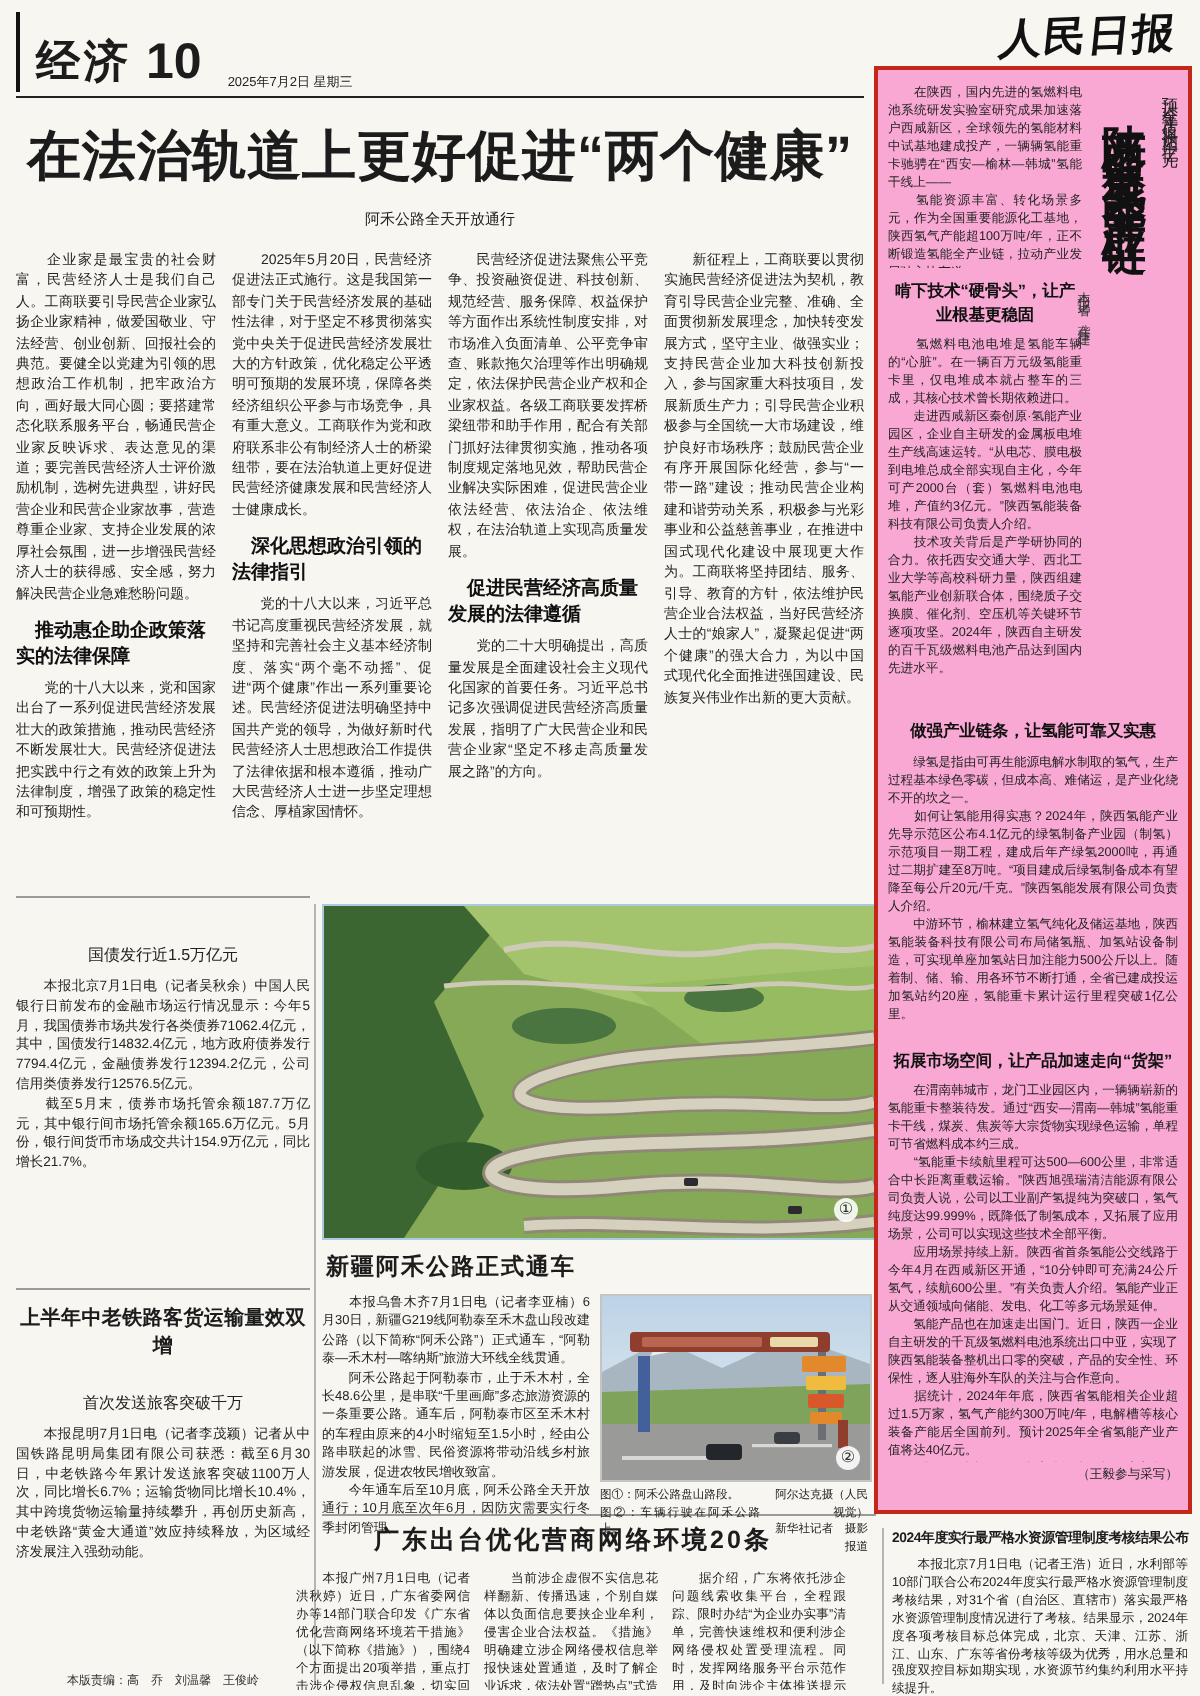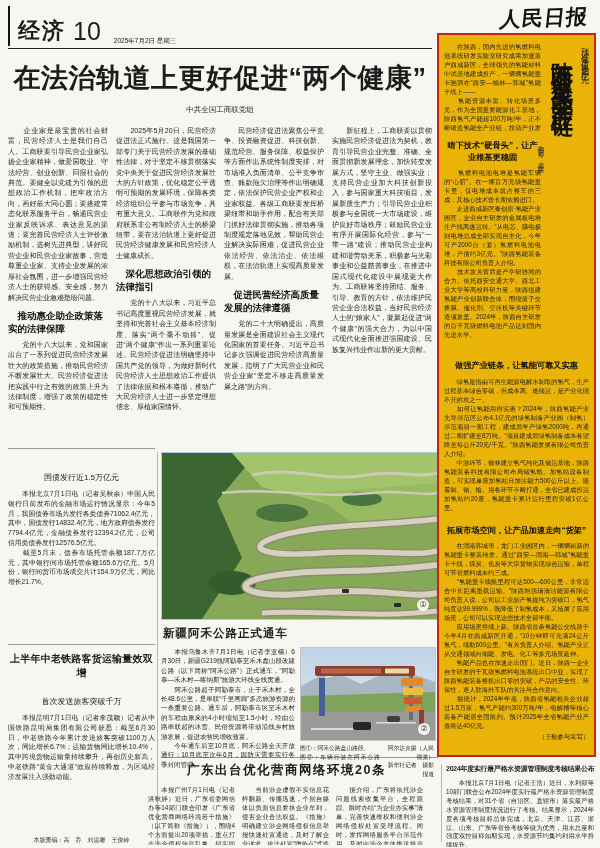--- a/index.html
+++ b/index.html
@@ -2,21 +2,21 @@
 <html><head>
 <meta charset="utf-8">
 <style>
   html,body{margin:0;padding:0;}
   body{width:600px;height:848px;position:relative;background:#f8f6f1;font-family:"Liberation Sans",sans-serif;color:#1c1c1c;overflow:hidden;}
   .abs{position:absolute;}
   p{margin:0;}
   
   .header-left{left:8px;top:6px;height:40px;border-left:2.5px solid #111;padding-left:8px;display:flex;align-items:flex-end;gap:7px;}
   .section-name{font-size:22px;font-weight:900;letter-spacing:2px;}
-  .page-num{font-size:25px;font-weight:400;}
+  .page-num{font-size:25px;font-weight:700;}
   .date{font-size:6.5px;color:#222;margin-left:6px;}
   .header-rule{left:8px;top:48px;width:424px;border-top:1.5px solid #222;}
   .masthead{right:12px;top:4px;font-family:"Liberation Serif",serif;font-weight:bold;font-size:21px;transform:skewX(-8deg) rotate(-2deg);letter-spacing:1px;color:#111;}
   
   .lead-article{left:8px;top:58px;width:424px;}
   .lead-headline{font-size:27px;font-weight:900;text-align:center;letter-spacing:.5px;margin:2px 0 9px;}
   .lead-byline{text-align:center;font-size:7.5px;margin-bottom:11px;color:#222;}
   .lead-cols{display:flex;gap:8px;}
   .col{width:100px;height:322px;overflow:hidden;}
   .btxt{font-size:7px;line-height:10.4px;text-align:justify;white-space:pre-line;color:#242424;}
@@ -44,21 +44,21 @@
   
   .guangdong-article{left:148px;top:762px;width:277px;}
   .gd-headline{font-size:12.5px;font-weight:900;text-align:center;letter-spacing:1.5px;margin:0 0 6px;}
   .gd-cols{display:flex;gap:7px;}
   .gd-col{width:87px;height:60px;overflow:hidden;font-size:6.3px;line-height:9px;text-align:justify;white-space:pre-line;color:#242424;}
   
   .water-article{left:446px;top:764px;width:148px;}
   .water-headline{font-size:6.9px;font-weight:900;text-align:center;white-space:nowrap;letter-spacing:-.2px;margin:0 0 5px;}
   .water-body{font-size:6.3px;line-height:8.9px;height:68px;overflow:hidden;text-align:justify;white-space:pre-line;color:#242424;}
   
-  .hydro-box{left:437px;top:33px;width:159px;height:724px;border:2px solid #c3271a;box-sizing:border-box;padding:7px 5px 5px;background:#eab308;}
+  .hydro-box{left:437px;top:33px;width:159px;height:724px;border:2px solid #c3271a;box-sizing:border-box;padding:7px 5px 5px;background:#f9a8d4;}
   .hydro-top{display:flex;height:312px;overflow:hidden;}
   .hydro-left{width:99px;}
   .hydro-sm{font-size:6.3px;line-height:9px;text-align:justify;white-space:pre-line;color:#242424;}
   .hydro-lead{height:92px;overflow:hidden;}
   .hydro-sub{font-size:8.2px;font-weight:900;text-align:center;line-height:11.5px;margin:6px 0 5px;color:#111;}
   .hydro-body1{height:176px;overflow:hidden;}
   .hydro-titles{width:48px;display:flex;justify-content:flex-end;}
   .hydro-byline{writing-mode:vertical-rl;font-size:6.5px;letter-spacing:2px;margin-top:98px;height:200px;color:#333;}
   .hydro-title{writing-mode:vertical-rl;font-size:22px;font-weight:900;font-family:"Liberation Serif",serif;letter-spacing:6px;height:310px;margin:2px 1px 0 2px;color:#111;}
   .hydro-kicker{writing-mode:vertical-rl;font-size:8.2px;letter-spacing:2.5px;height:158px;font-family:"Liberation Serif",serif;color:#222;}
@@ -72,21 +72,21 @@
 <div class="abs header-left">
   <span class="section-name">经济</span>
   <span class="page-num">10</span>
   <span class="date">2025年7月2日 星期三</span>
 </div>
 <div class="abs header-rule"></div>
 <div class="abs masthead">人民日报</div>
 
 <div class="abs lead-article">
   <h1 class="lead-headline">在法治轨道上更好促进“两个健康”</h1>
-  <div class="lead-byline">中共全国工商联党组</div>
+  <div class="lead-byline">阿禾公路全天开放通行</div>
   <div class="lead-cols">
     <div class="col">
       <p class="btxt">　　企业家是最宝贵的社会财富，民营经济人士是我们自己人。工商联要引导民营企业家弘扬企业家精神，做爱国敬业、守法经营、创业创新、回报社会的典范。要健全以党建为引领的思想政治工作机制，把牢政治方向，画好最大同心圆；要搭建常态化联系服务平台，畅通民营企业家反映诉求、表达意见的渠道；要完善民营经济人士评价激励机制，选树先进典型，讲好民营企业和民营企业家故事，营造尊重企业家、支持企业发展的浓厚社会氛围，进一步增强民营经济人士的获得感、安全感，努力解决民营企业急难愁盼问题。</p>
       <div class="col-sub">推动惠企助企政策落实的法律保障</div>
       <p class="btxt">　　党的十八大以来，党和国家出台了一系列促进民营经济发展壮大的政策措施，推动民营经济不断发展壮大。民营经济促进法把实践中行之有效的政策上升为法律制度，增强了政策的稳定性和可预期性。</p>
     </div>
     <div class="col">
       <p class="btxt">　　2025年5月20日，民营经济促进法正式施行。这是我国第一部专门关于民营经济发展的基础性法律，对于坚定不移贯彻落实党中央关于促进民营经济发展壮大的方针政策，优化稳定公平透明可预期的发展环境，保障各类经济组织公平参与市场竞争，具有重大意义。工商联作为党和政府联系非公有制经济人士的桥梁纽带，要在法治轨道上更好促进民营经济健康发展和民营经济人士健康成长。</p>
       <div class="col-sub">深化思想政治引领的法律指引</div>
       <p class="btxt">　　党的十八大以来，习近平总书记高度重视民营经济发展，就坚持和完善社会主义基本经济制度、落实“两个毫不动摇”、促进“两个健康”作出一系列重要论述。民营经济促进法明确坚持中国共产党的领导，为做好新时代民营经济人士思想政治工作提供了法律依据和根本遵循，推动广大民营经济人士进一步坚定理想信念、厚植家国情怀。</p>

